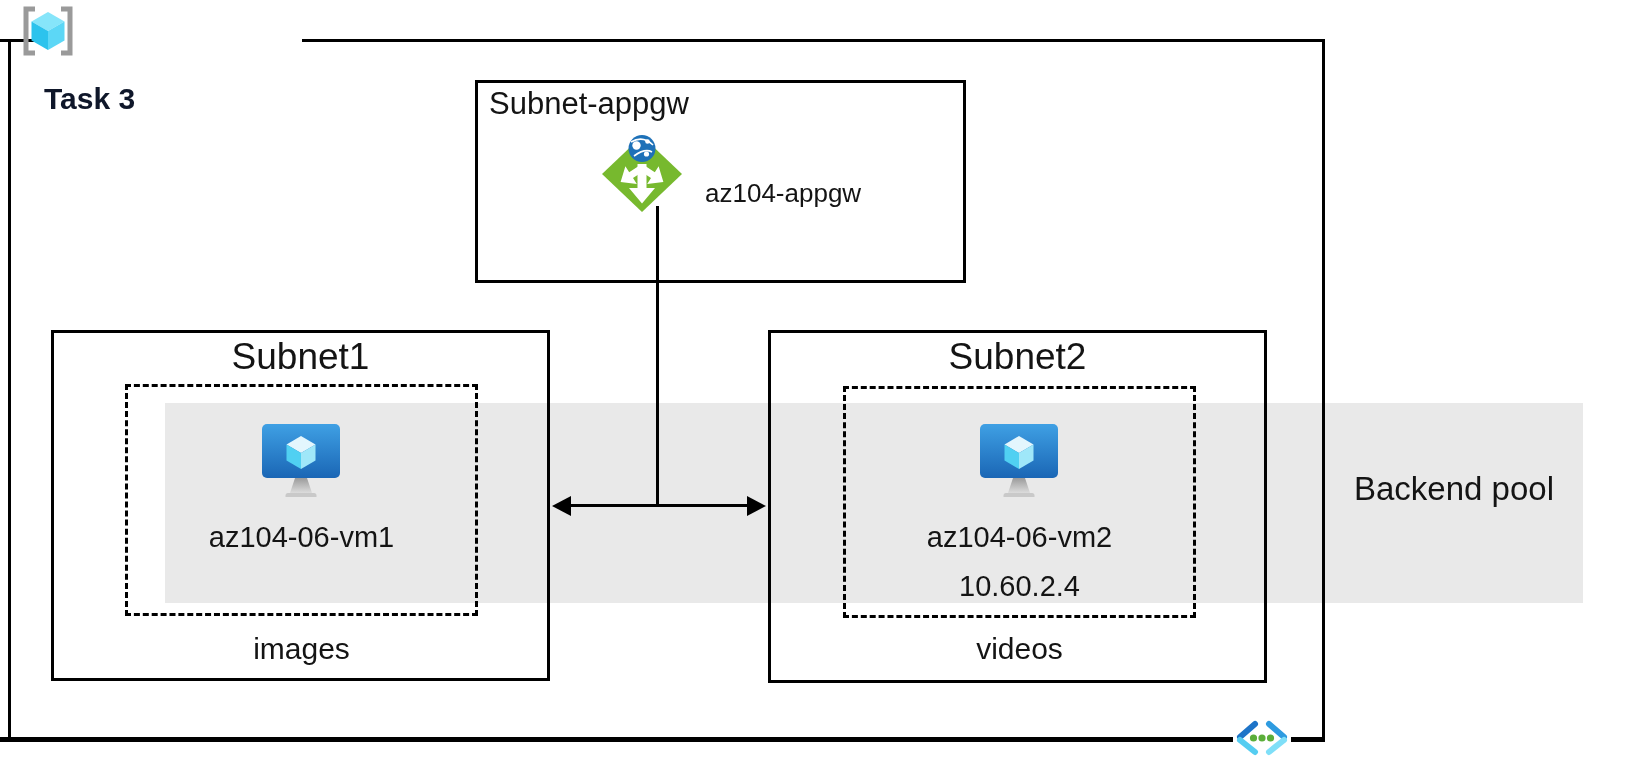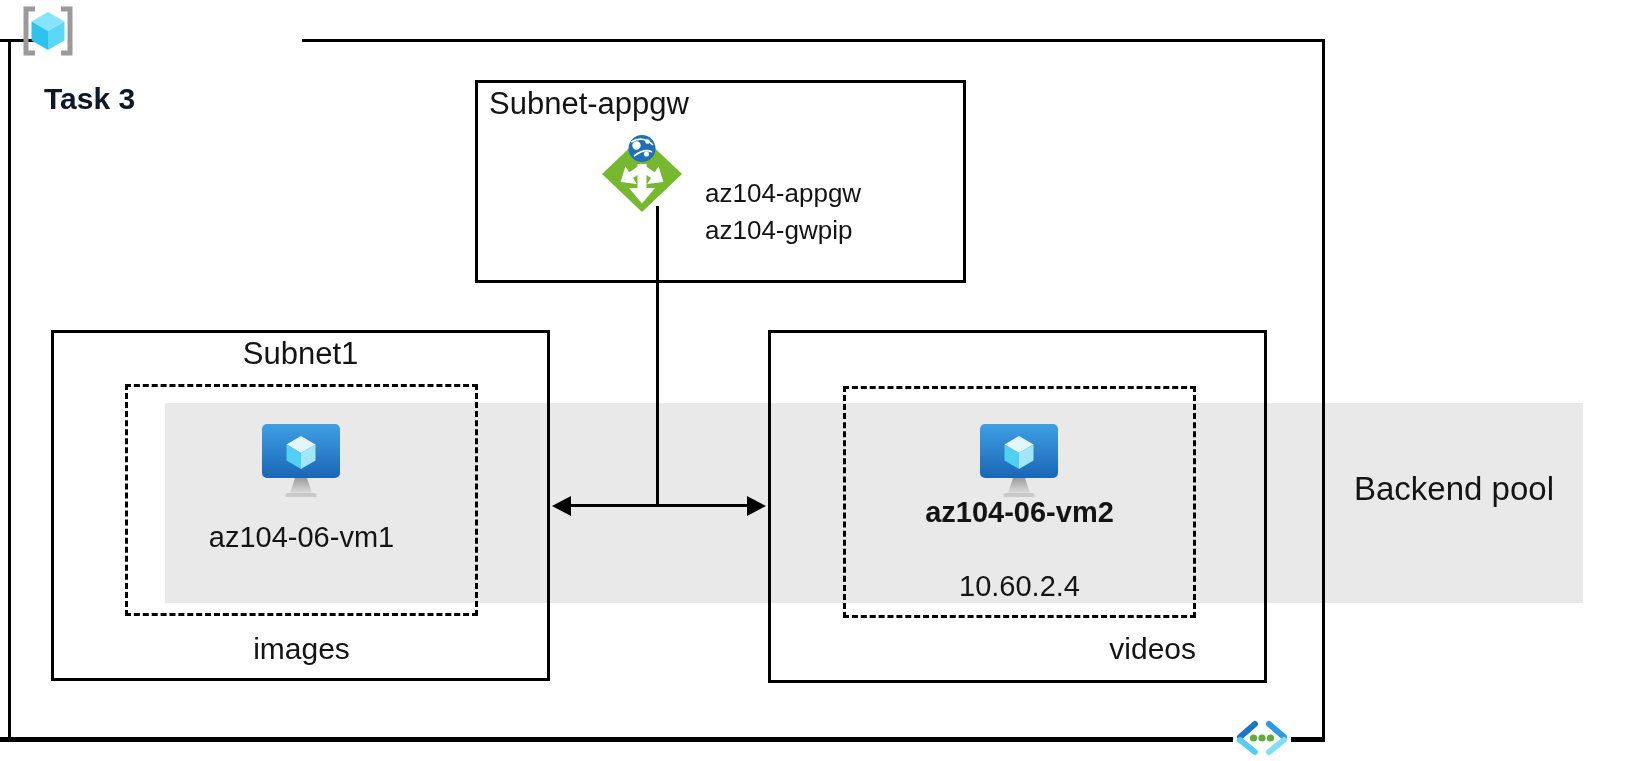--- a/index.html
+++ b/index.html
@@ -26,37 +26,37 @@
   .rg-label{left:92px;top:14px;font-size:34px;z-index:3;}
   .task-label{left:44px;top:82px;font-size:30px;font-weight:bold;color:#0f172a;z-index:3;}
   
   .box{border:3px solid #000;background:transparent;z-index:2;box-sizing:border-box;}
   .appgw-box{left:475px;top:80px;width:491px;height:203px;}
   .appgw-title{left:489px;top:86px;font-size:31px;z-index:3;}
   .appgw-icon{left:598px;top:128px;width:88px;height:88px;z-index:3;}
   .appgw-text{left:705px;top:144px;font-size:26px;line-height:37px;z-index:3;margin-top:31px;}
   .subnet1-box{left:51px;top:330px;width:499px;height:351px;}
   .subnet2-box{left:768px;top:330px;width:499px;height:353px;}
-  .subnet-title{font-size:31px;text-align:center;z-index:3;}
+  .subnet-title{font-size:37px;text-align:center;z-index:3;}
   .s1-title{left:51px;top:336px;width:499px;}
   .s2-title{left:768px;top:336px;width:499px;}
   .dashed{border:3px dashed #000;background:transparent;z-index:2;box-sizing:border-box;}
   .dashed1{left:125px;top:384px;width:353px;height:232px;}
   .dashed2{left:843px;top:386px;width:353px;height:232px;}
   .vm-icon{width:80px;height:76px;z-index:3;}
   .vm1-icon{left:261px;top:423px;}
   .vm2-icon{left:979px;top:423px;}
   .vm-text{width:353px;text-align:center;font-size:29px;z-index:3;}
   .vm1-name{left:125px;top:521px;}
   .vm1-ip{left:125px;top:558px;}
-  .vm2-name{left:843px;top:496px;font-weight:bold;}
+  .vm2-name{left:843px;top:521px;}
   .vm2-ip{left:843px;top:558px;margin-top:12px;}
   .app-label{width:353px;text-align:center;font-size:30px;z-index:3;}
   .images-label{left:125px;top:632px;}
-  .videos-label{left:843px;top:632px;text-align:right;}
+  .videos-label{left:843px;top:632px;}
   
   .vline{left:656px;top:206px;width:3px;height:300px;background:#000;z-index:2;}
   .hline{left:556px;top:504px;width:206px;height:3px;background:#000;z-index:2;}
   .arrowhead{width:0;height:0;z-index:2;}
   .arrow-left{left:552px;top:496px;border-top:10px solid transparent;border-bottom:10px solid transparent;border-right:19px solid #000;}
   .arrow-right{left:747px;top:496px;border-top:10px solid transparent;border-bottom:10px solid transparent;border-left:19px solid #000;}
   
   .vnet-icon{left:1233px;top:718px;width:58px;height:40px;z-index:4;}
 </style>
 </head>
@@ -98,21 +98,20 @@
       <circle cx="44" cy="20.5" r="13.5" fill="#1E71B8"></circle>
       <path d="M33 14 Q45 7 55 17" stroke="#FFFFFF" stroke-width="1.6" fill="none"></path>
       <path d="M36 28 Q47 20 54 24" stroke="#FFFFFF" stroke-width="1.6" fill="none"></path>
       <circle cx="38.5" cy="17.5" r="4.2" fill="#FFFFFF"></circle>
       <circle cx="49.5" cy="13.5" r="2.3" fill="#FFFFFF"></circle>
       <circle cx="48.5" cy="26" r="2.6" fill="#FFFFFF"></circle>
     </svg>
   </div>
   <div class="abs appgw-text">
     <div>az104-appgw</div>
-    <div>az104-gwpip</div>
   </div>
 
   <div class="abs vline"></div>
   <div class="abs hline"></div>
   <div class="abs arrowhead arrow-left"></div>
   <div class="abs arrowhead arrow-right"></div>
 
   <div class="abs box subnet1-box"></div>
   <div class="abs subnet-title s1-title">Subnet1</div>
   <div class="abs dashed dashed1"></div>
@@ -133,20 +132,21 @@
       <polygon points="25.5,21.5 40,30 40,46 25.5,37.5" fill="#50D0F2"></polygon>
       <polygon points="54.5,21.5 40,30 40,46 54.5,37.5" fill="#9FE7F9"></polygon>
       <polygon points="34,55 46,55 51,70 29,70" fill="url(#vmstand)"></polygon>
       <path d="M27 70 h26 a2.5 2.5 0 0 1 2.5 2.5 V74 h-31 v-1.5 A2.5 2.5 0 0 1 27 70 z" fill="#C9C9C9"></path>
     </svg>
   </div>
   <div class="abs vm-text vm1-name">az104-06-vm1</div>
   <div class="abs app-label images-label">images</div>
 
   <div class="abs box subnet2-box"></div>
+  <div class="abs subnet-title s2-title">Subnet2</div>
   <div class="abs dashed dashed2"></div>
   <div class="abs vm-icon vm2-icon">
     <svg width="80" height="76" viewBox="0 0 80 76">
       <rect x="1" y="1" width="78" height="54" rx="5" fill="url(#vmmon)"></rect>
       <polygon points="40,13 54.5,21.5 40,30 25.5,21.5" fill="#E3F6FD"></polygon>
       <polygon points="25.5,21.5 40,30 40,46 25.5,37.5" fill="#50D0F2"></polygon>
       <polygon points="54.5,21.5 40,30 40,46 54.5,37.5" fill="#9FE7F9"></polygon>
       <polygon points="34,55 46,55 51,70 29,70" fill="url(#vmstand)"></polygon>
       <path d="M27 70 h26 a2.5 2.5 0 0 1 2.5 2.5 V74 h-31 v-1.5 A2.5 2.5 0 0 1 27 70 z" fill="#C9C9C9"></path>
     </svg>

